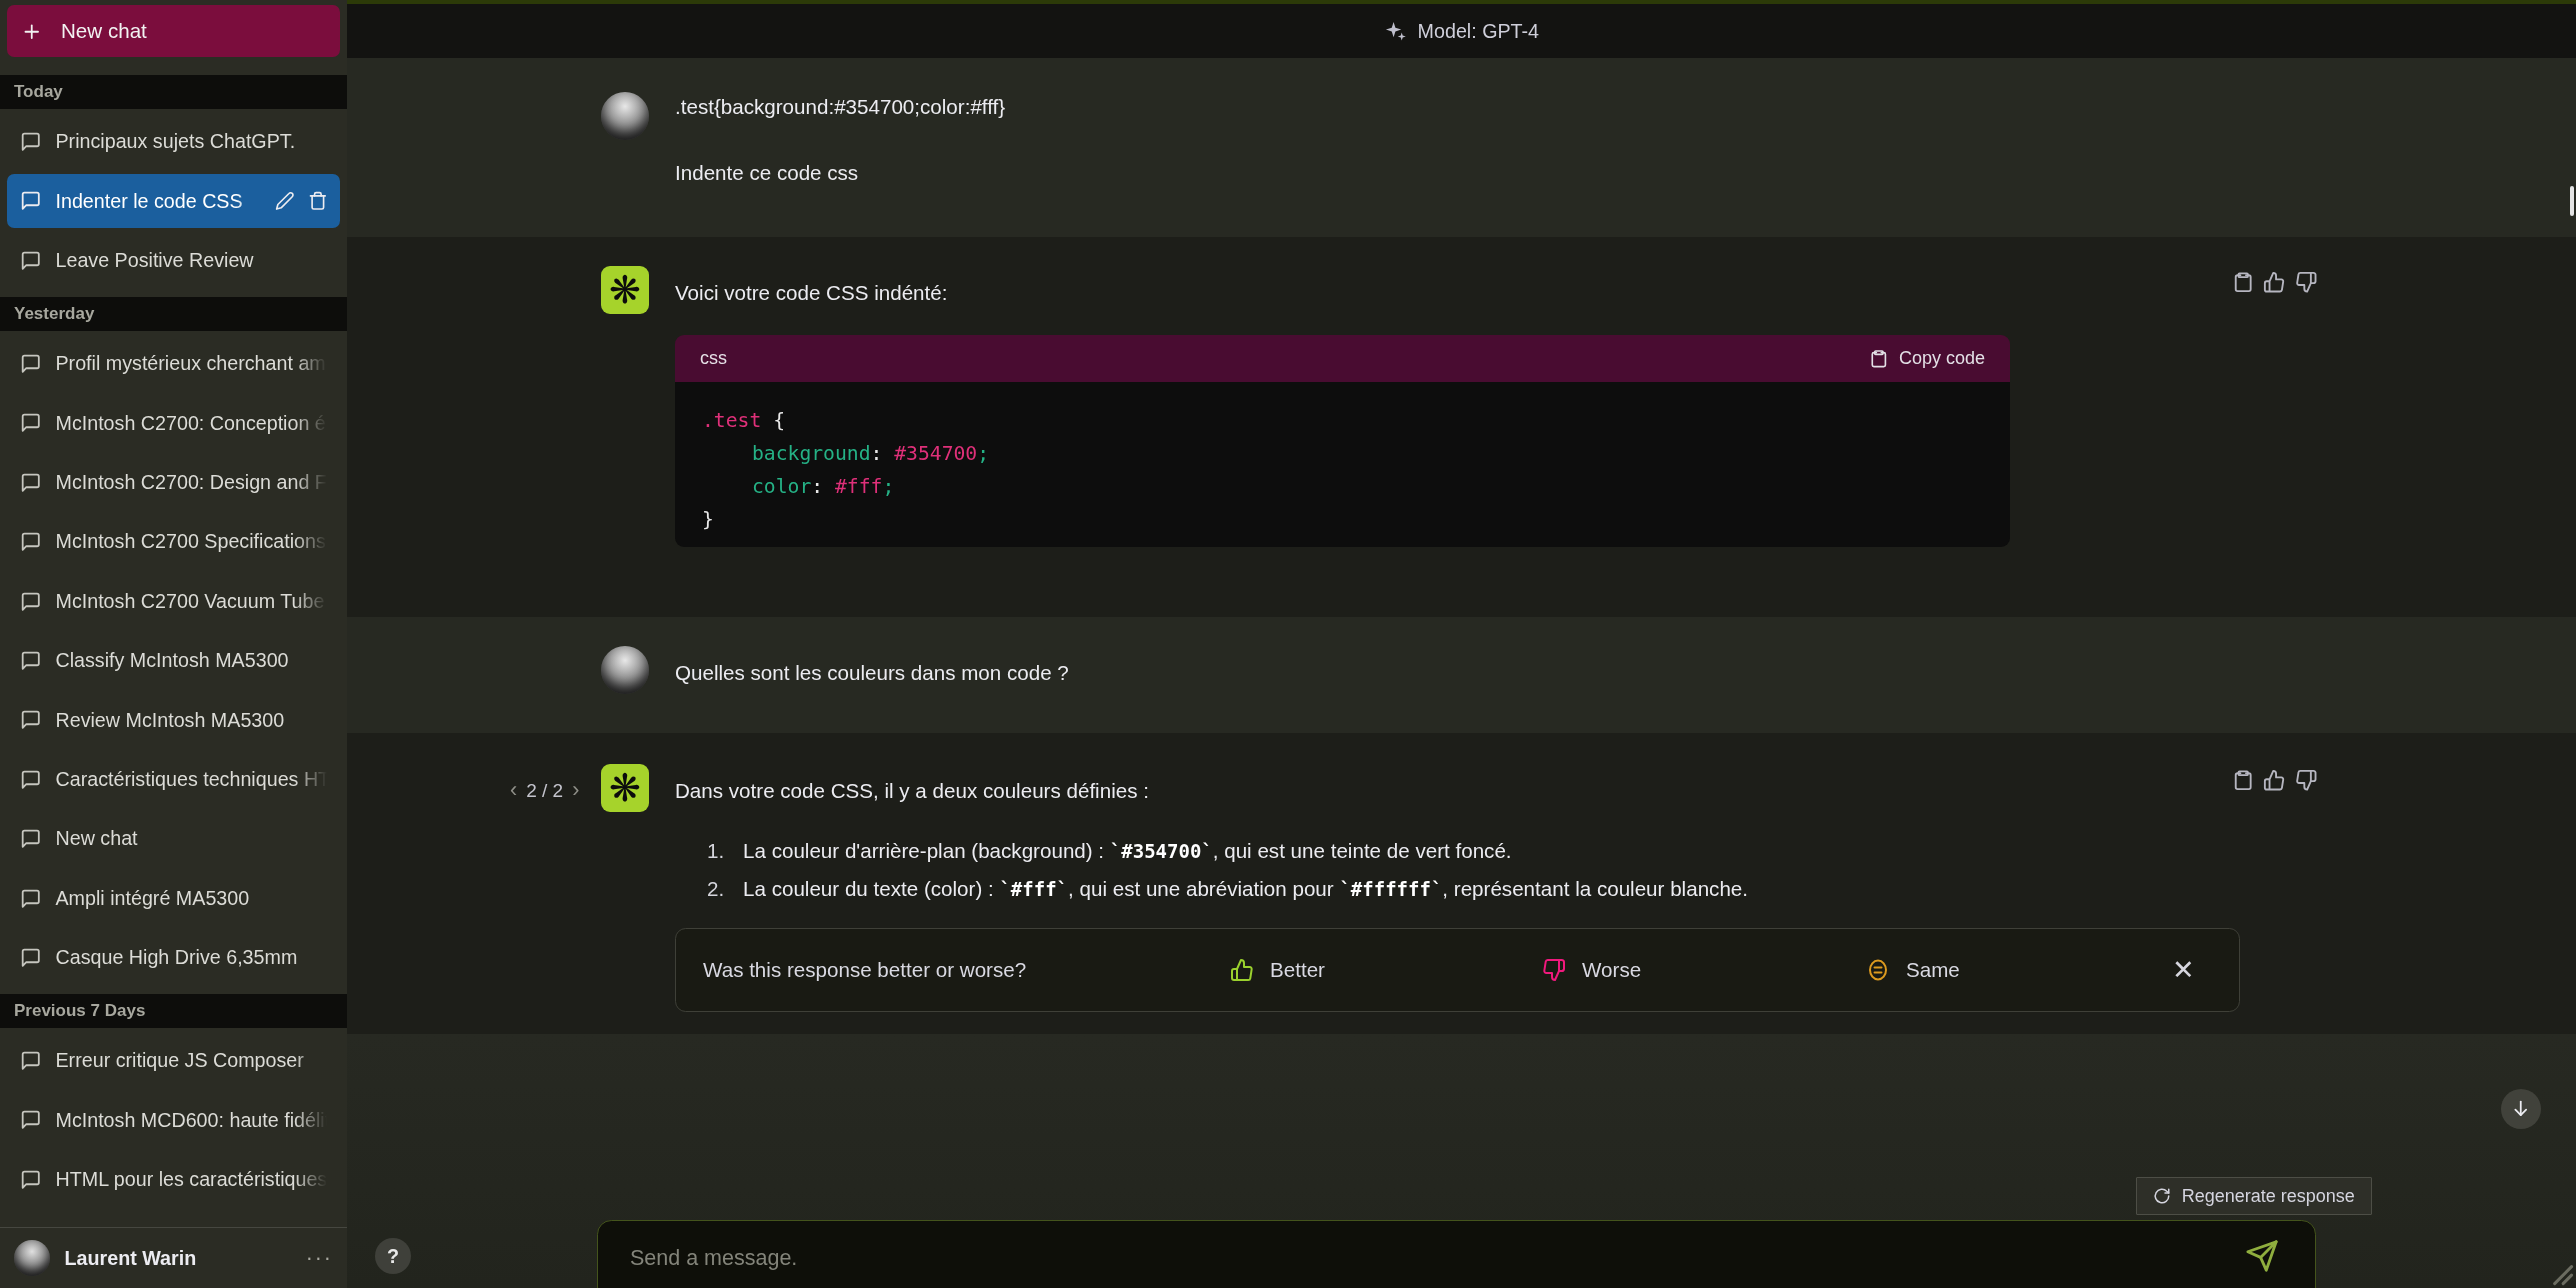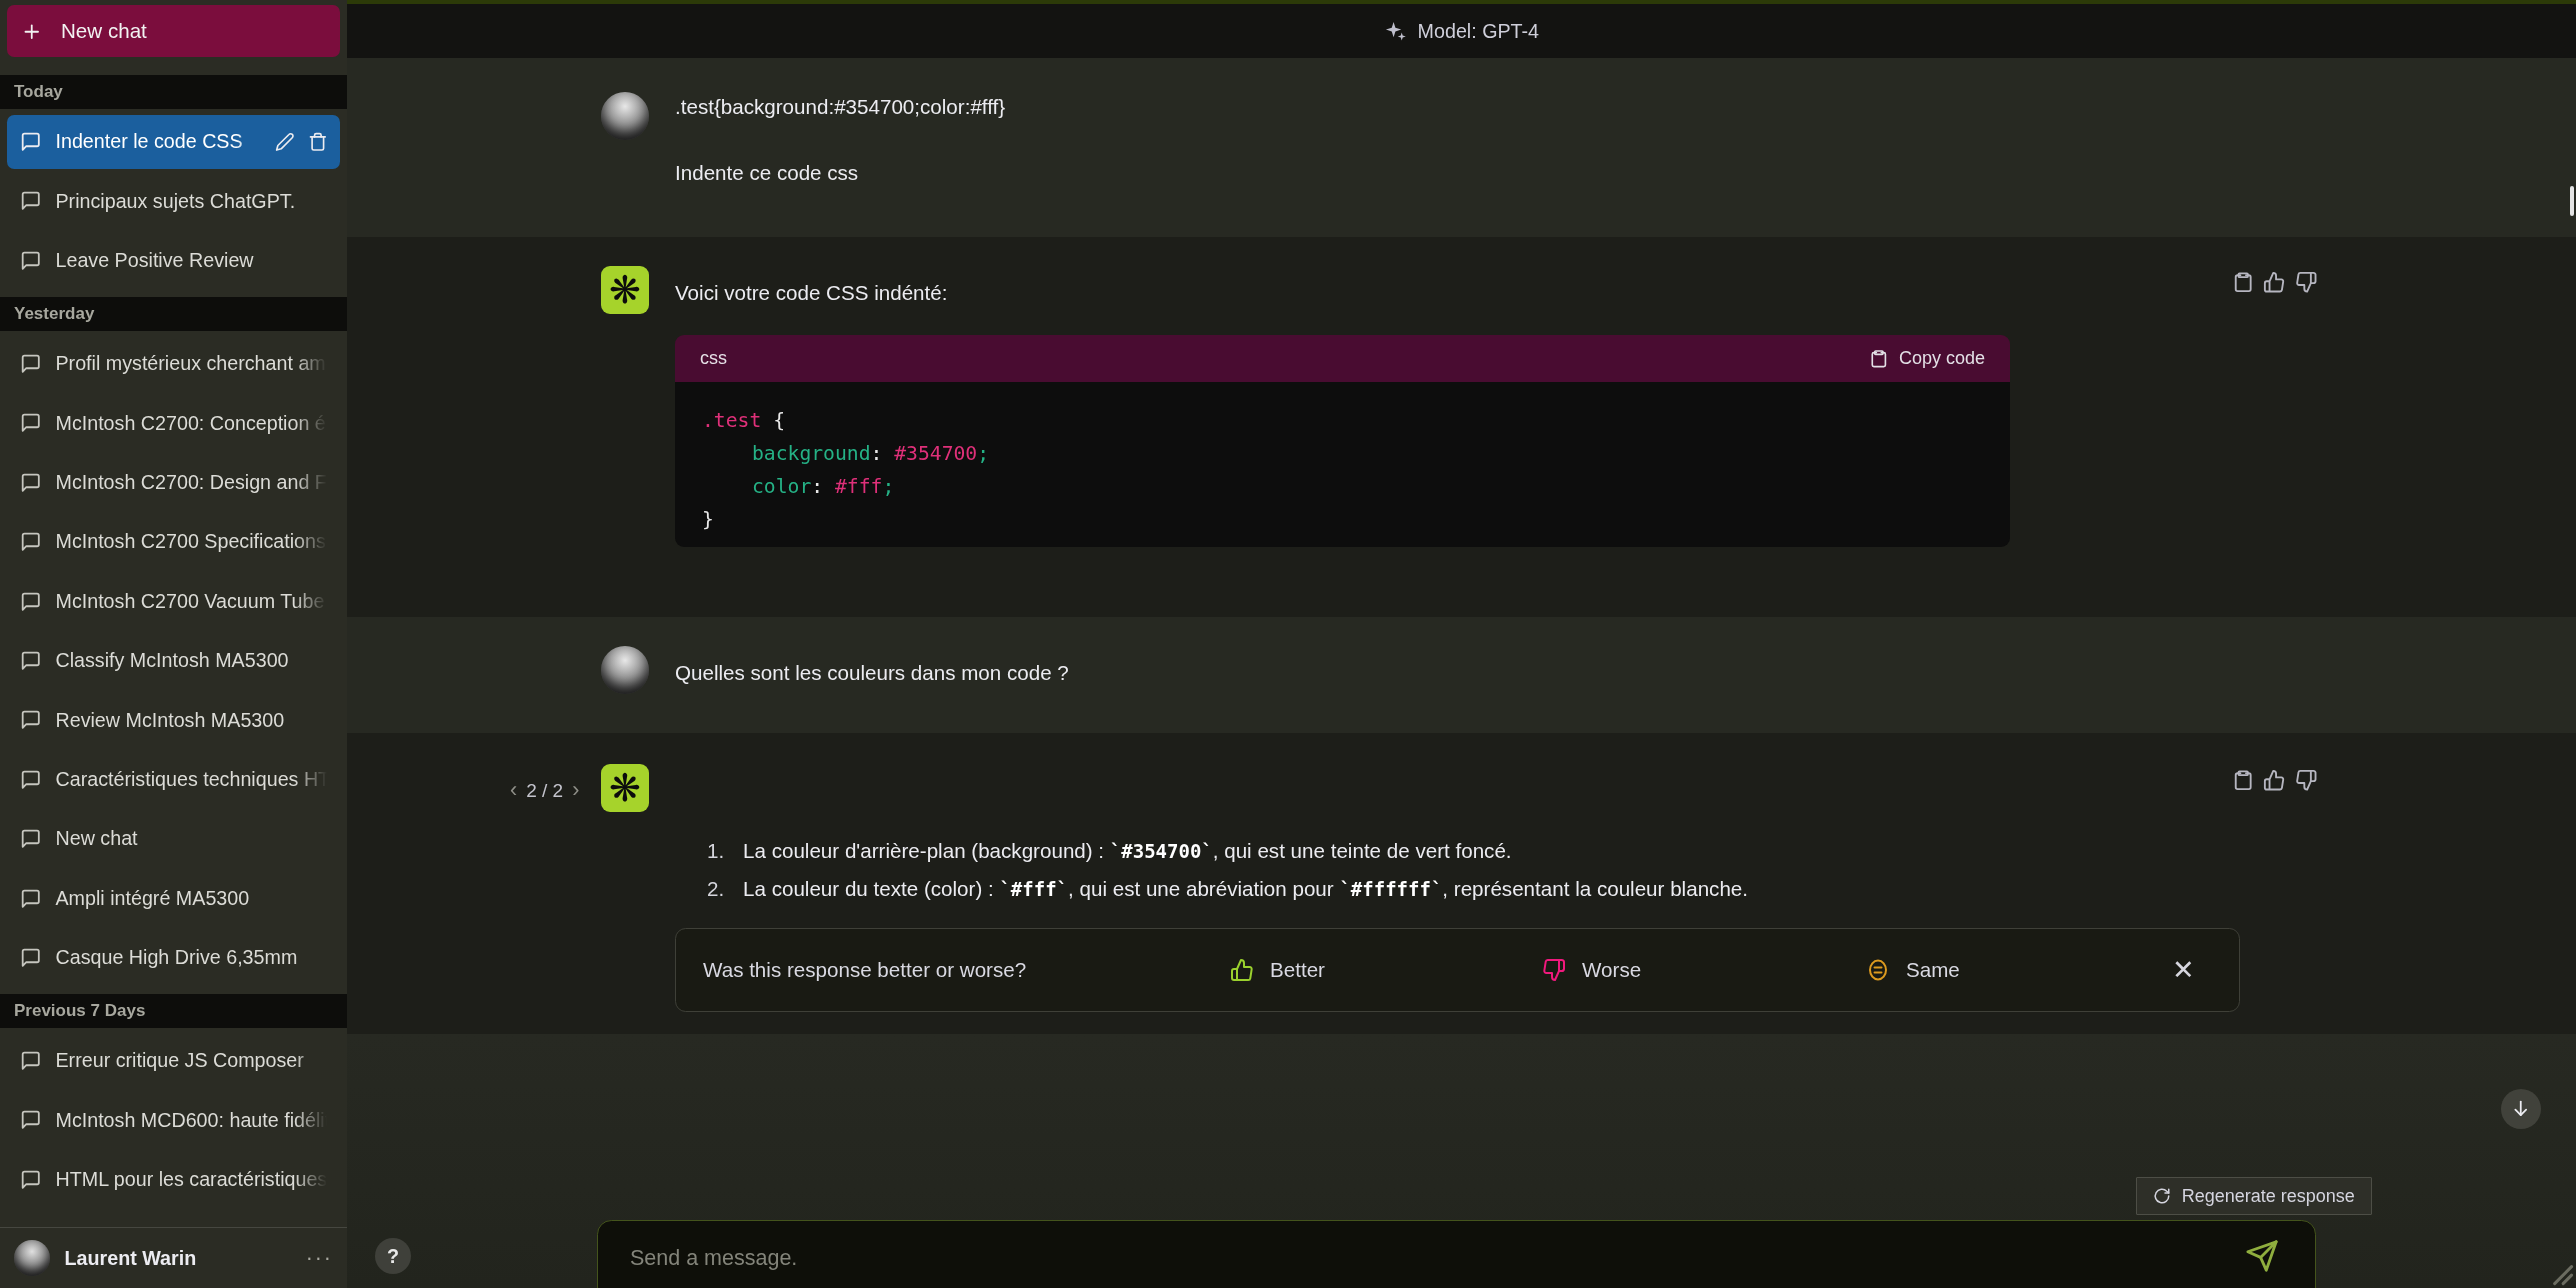--- a/index.html
+++ b/index.html
@@ -124,40 +124,40 @@
   <div class="newchat">
     <svg viewBox="0 0 24 24">
         <line x1="12" y1="5" x2="12" y2="19"></line>
         <line x1="5" y1="12" x2="19" y2="12"></line>
       </svg>
     <span>New chat</span>
   </div>
 
   <div class="shead first">Today</div>
 
+  <div class="srow">
+    <svg viewBox="0 0 24 24">
+        <path d="M21 15a2 2 0 0 1-2 2H7l-4 4V5a2 2 0 0 1 2-2h14a2 2 0 0 1 2 2z"></path>
+      </svg>
+    <span class="lbl">Principaux sujets ChatGPT.</span>
+  </div>
   <div class="srow sel">
     <svg viewBox="0 0 24 24">
         <path d="M21 15a2 2 0 0 1-2 2H7l-4 4V5a2 2 0 0 1 2-2h14a2 2 0 0 1 2 2z"></path>
       </svg>
     <span class="lbl">Indenter le code CSS</span>
     <span class="rowicons">
       <svg viewBox="0 0 24 24">
           <path d="M17 3a2.83 2.83 0 1 1 4 4L7.5 20.5 2 22l1.5-5.5L17 3z"></path>
         </svg>
       <svg viewBox="0 0 24 24">
           <polyline points="3 6 5 6 21 6"></polyline>
           <path d="M19 6v14a2 2 0 0 1-2 2H7a2 2 0 0 1-2-2V6m3 0V4a2 2 0 0 1 2-2h4a2 2 0 0 1 2 2v2"></path>
         </svg>
     </span>
-  </div>
-  <div class="srow">
-    <svg viewBox="0 0 24 24">
-        <path d="M21 15a2 2 0 0 1-2 2H7l-4 4V5a2 2 0 0 1 2-2h14a2 2 0 0 1 2 2z"></path>
-      </svg>
-    <span class="lbl">Principaux sujets ChatGPT.</span>
   </div>
   <div class="srow">
     <svg viewBox="0 0 24 24">
         <path d="M21 15a2 2 0 0 1-2 2H7l-4 4V5a2 2 0 0 1 2-2h14a2 2 0 0 1 2 2z"></path>
       </svg>
     <span class="lbl">Leave Positive Review</span>
   </div>
 
   <div class="shead">Yesterday</div>
 
@@ -313,20 +313,21 @@
 
   <div class="abs row row-a2">
     <div class="pager">
       <span class="chev">‹</span>
       <span>2 / 2</span>
       <span class="chev">›</span>
     </div>
     <div class="avatar gpt" style="top:31px">
       <span>❋</span>
     </div>
+    <div class="msg" style="top:43px">Dans votre code CSS, il y a deux couleurs définies :</div>
     <div class="actions" style="top:36px">
       <svg viewBox="0 0 24 24">
           <rect x="7" y="2.5" width="10" height="4" rx="1"></rect>
           <path d="M9 4.5H6a2 2 0 0 0-2 2v13a2 2 0 0 0 2 2h12a2 2 0 0 0 2-2v-13a2 2 0 0 0-2-2h-3"></path>
         </svg>
       <svg viewBox="0 0 24 24">
           <path d="M14 9V5a3 3 0 0 0-3-3l-4 9v11h11.28a2 2 0 0 0 2-1.7l1.38-9a2 2 0 0 0-2-2.3zM7 22H4a2 2 0 0 1-2-2v-7a2 2 0 0 1 2-2h3"></path>
         </svg>
       <svg viewBox="0 0 24 24">
           <path d="M10 15v4a3 3 0 0 0 3 3l4-9V2H5.72a2 2 0 0 0-2 1.7l-1.38 9a2 2 0 0 0 2 2.3zM17 2h2.67A2.31 2.31 0 0 1 22 4v7a2.31 2.31 0 0 1-2.33 2H17"></path>

